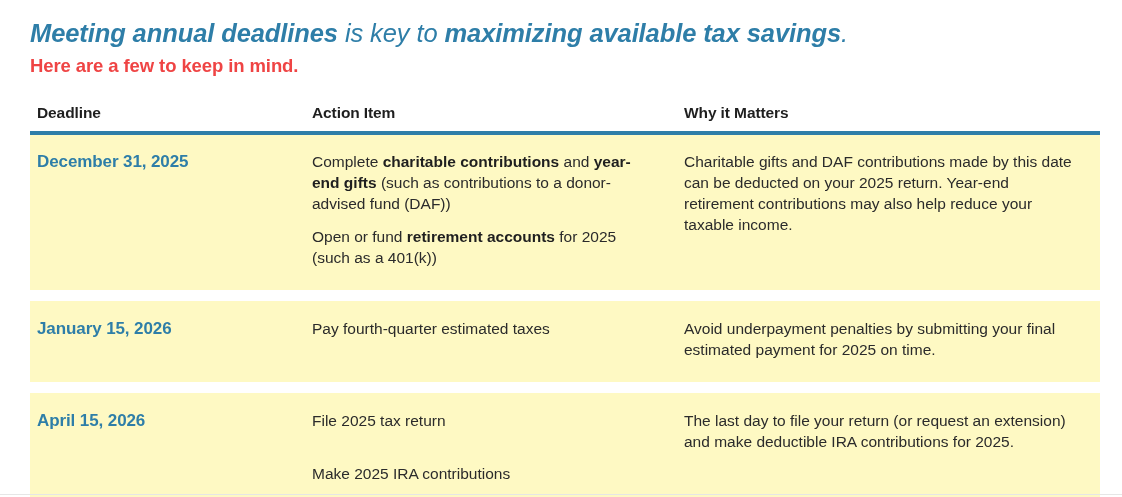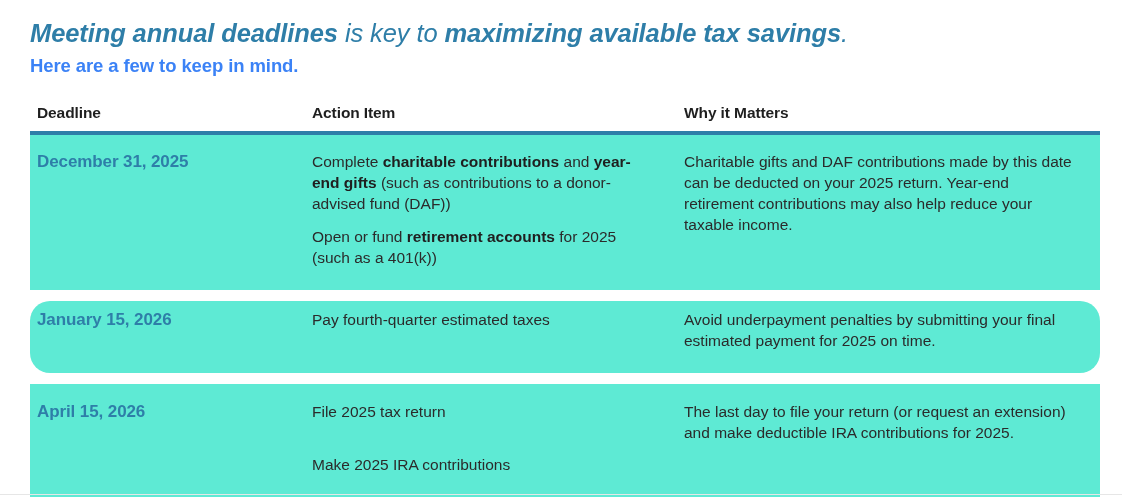--- a/index.html
+++ b/index.html
@@ -31,21 +31,21 @@
     letter-spacing: -0.1px;
     white-space: nowrap;
     font-style: italic;
   }
   .headline .b { font-weight: 700; }
   .subheadline {
     margin-top: 6px;
     font-size: 18.5px;
     line-height: 24px;
     font-weight: 700;
-    color: #3b82f6;
+    color: #ef4444;
     letter-spacing: -0.1px;
   }
 
   
   .deadline-table {
     position: absolute;
     left: 30px;
     top: 104px;
     width: 1070px;
   }
@@ -74,26 +74,26 @@
     background: #2E7EA8;
     width: 1070px;
   }
 
   .table-body {
     display: block;
   }
 
   .trow {
     display: flex;
-    background: #5eead4;
+    background: #fef9c3;
     box-sizing: border-box;
   }
   .trow + .trow { margin-top: 11px; }
   .trow-1 { padding: 16px 0 22px 0; }
-  .trow-2 { padding: 8px 0 22px 0; border-radius: 20px; }
+  .trow-2 { padding: 17px 0 22px 0; }
   .trow-3 { padding: 17px 0 26px 0; }
 
   .td {
     box-sizing: border-box;
     font-size: 15.5px;
     line-height: 21px;
     color: #2b2b2b;
   }
   .td.col-1 { padding-left: 7px; }
   .td.col-2 { padding-left: 11px; padding-right: 24px; }

